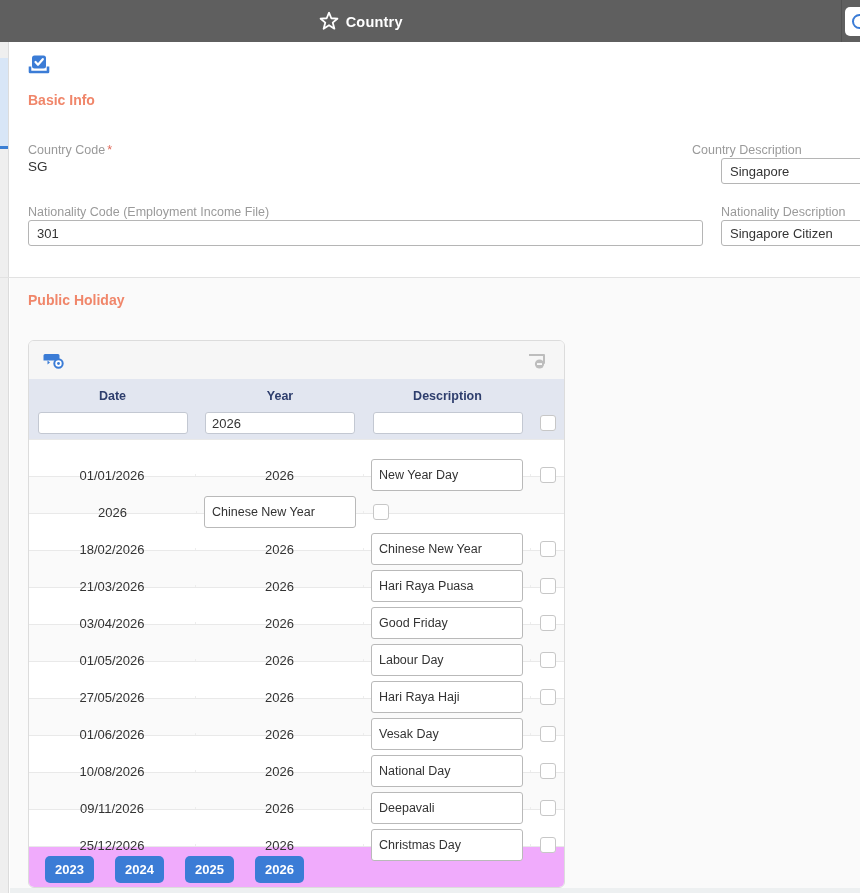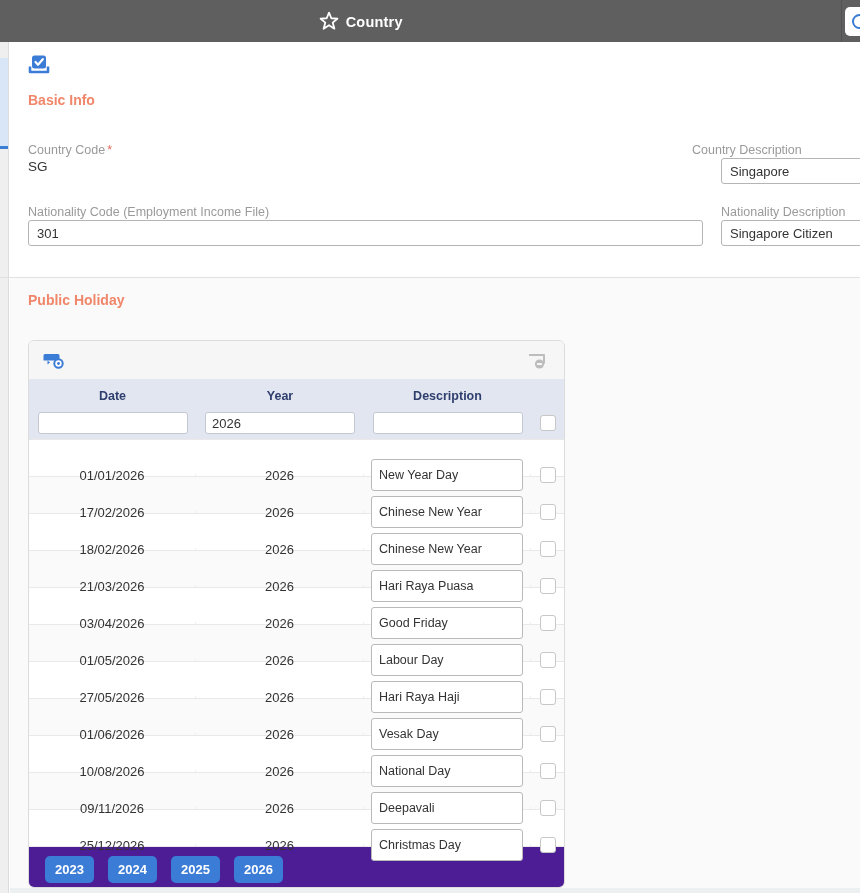--- a/index.html
+++ b/index.html
@@ -74,22 +74,22 @@
   .cell-date { width:167px; justify-content:center; font-size:13px; color:#333; border-right:1px solid #ededed; }
   .cell-year { width:168px; justify-content:center; font-size:13px; color:#333; border-right:1px solid #ededed; }
   .cell-desc { width:167px; padding-left:7px; border-right:1px solid #ededed; }
   .cell-check { width:33px; justify-content:center; }
   .desc-input {
     width:152px; height:32px; border:1px solid #b9b9b9; border-radius:3px;
     font-size:12.5px; padding:0 7px; color:#333; background:#fff; outline:none;
     font-family:"Liberation Sans", sans-serif;
   }
 
-  .ph-footer { height:45px; display:flex; align-items:center; gap:14px; padding-left:16px;
-    background:#4c1d95; border-top:1px solid #e9e9e9; }
+  .ph-footer { height:45px; display:flex; align-items:center; gap:21px; padding-left:16px;
+    background:#f0abfc; border-top:1px solid #e9e9e9; }
   .year-btn {
     height:27px; min-width:49px; padding:0 10px; background:#3b7cd6; color:#fff;
     font-weight:bold; font-size:13px; border:none; border-radius:5px; cursor:pointer;
     font-family:"Liberation Sans", sans-serif;
   }
 </style>
 </head>
 <body>
 
 <div class="header-bar">
@@ -194,21 +194,20 @@
       <div class="cell cell-year">2026</div>
       <div class="cell cell-desc">
           <input class="desc-input" type="text" value="New Year Day" style="">
         </div>
       <div class="cell cell-check">
           <span class="checkbox"></span>
         </div>
     </div>
 
     <div class="ph-row">
-      <div class="cell cell-date">17/02/2026</div>
       <div class="cell cell-year">2026</div>
       <div class="cell cell-desc">
           <input class="desc-input" type="text" value="Chinese New Year" style="">
         </div>
       <div class="cell cell-check">
           <span class="checkbox"></span>
         </div>
     </div>
 
     <div class="ph-row">

